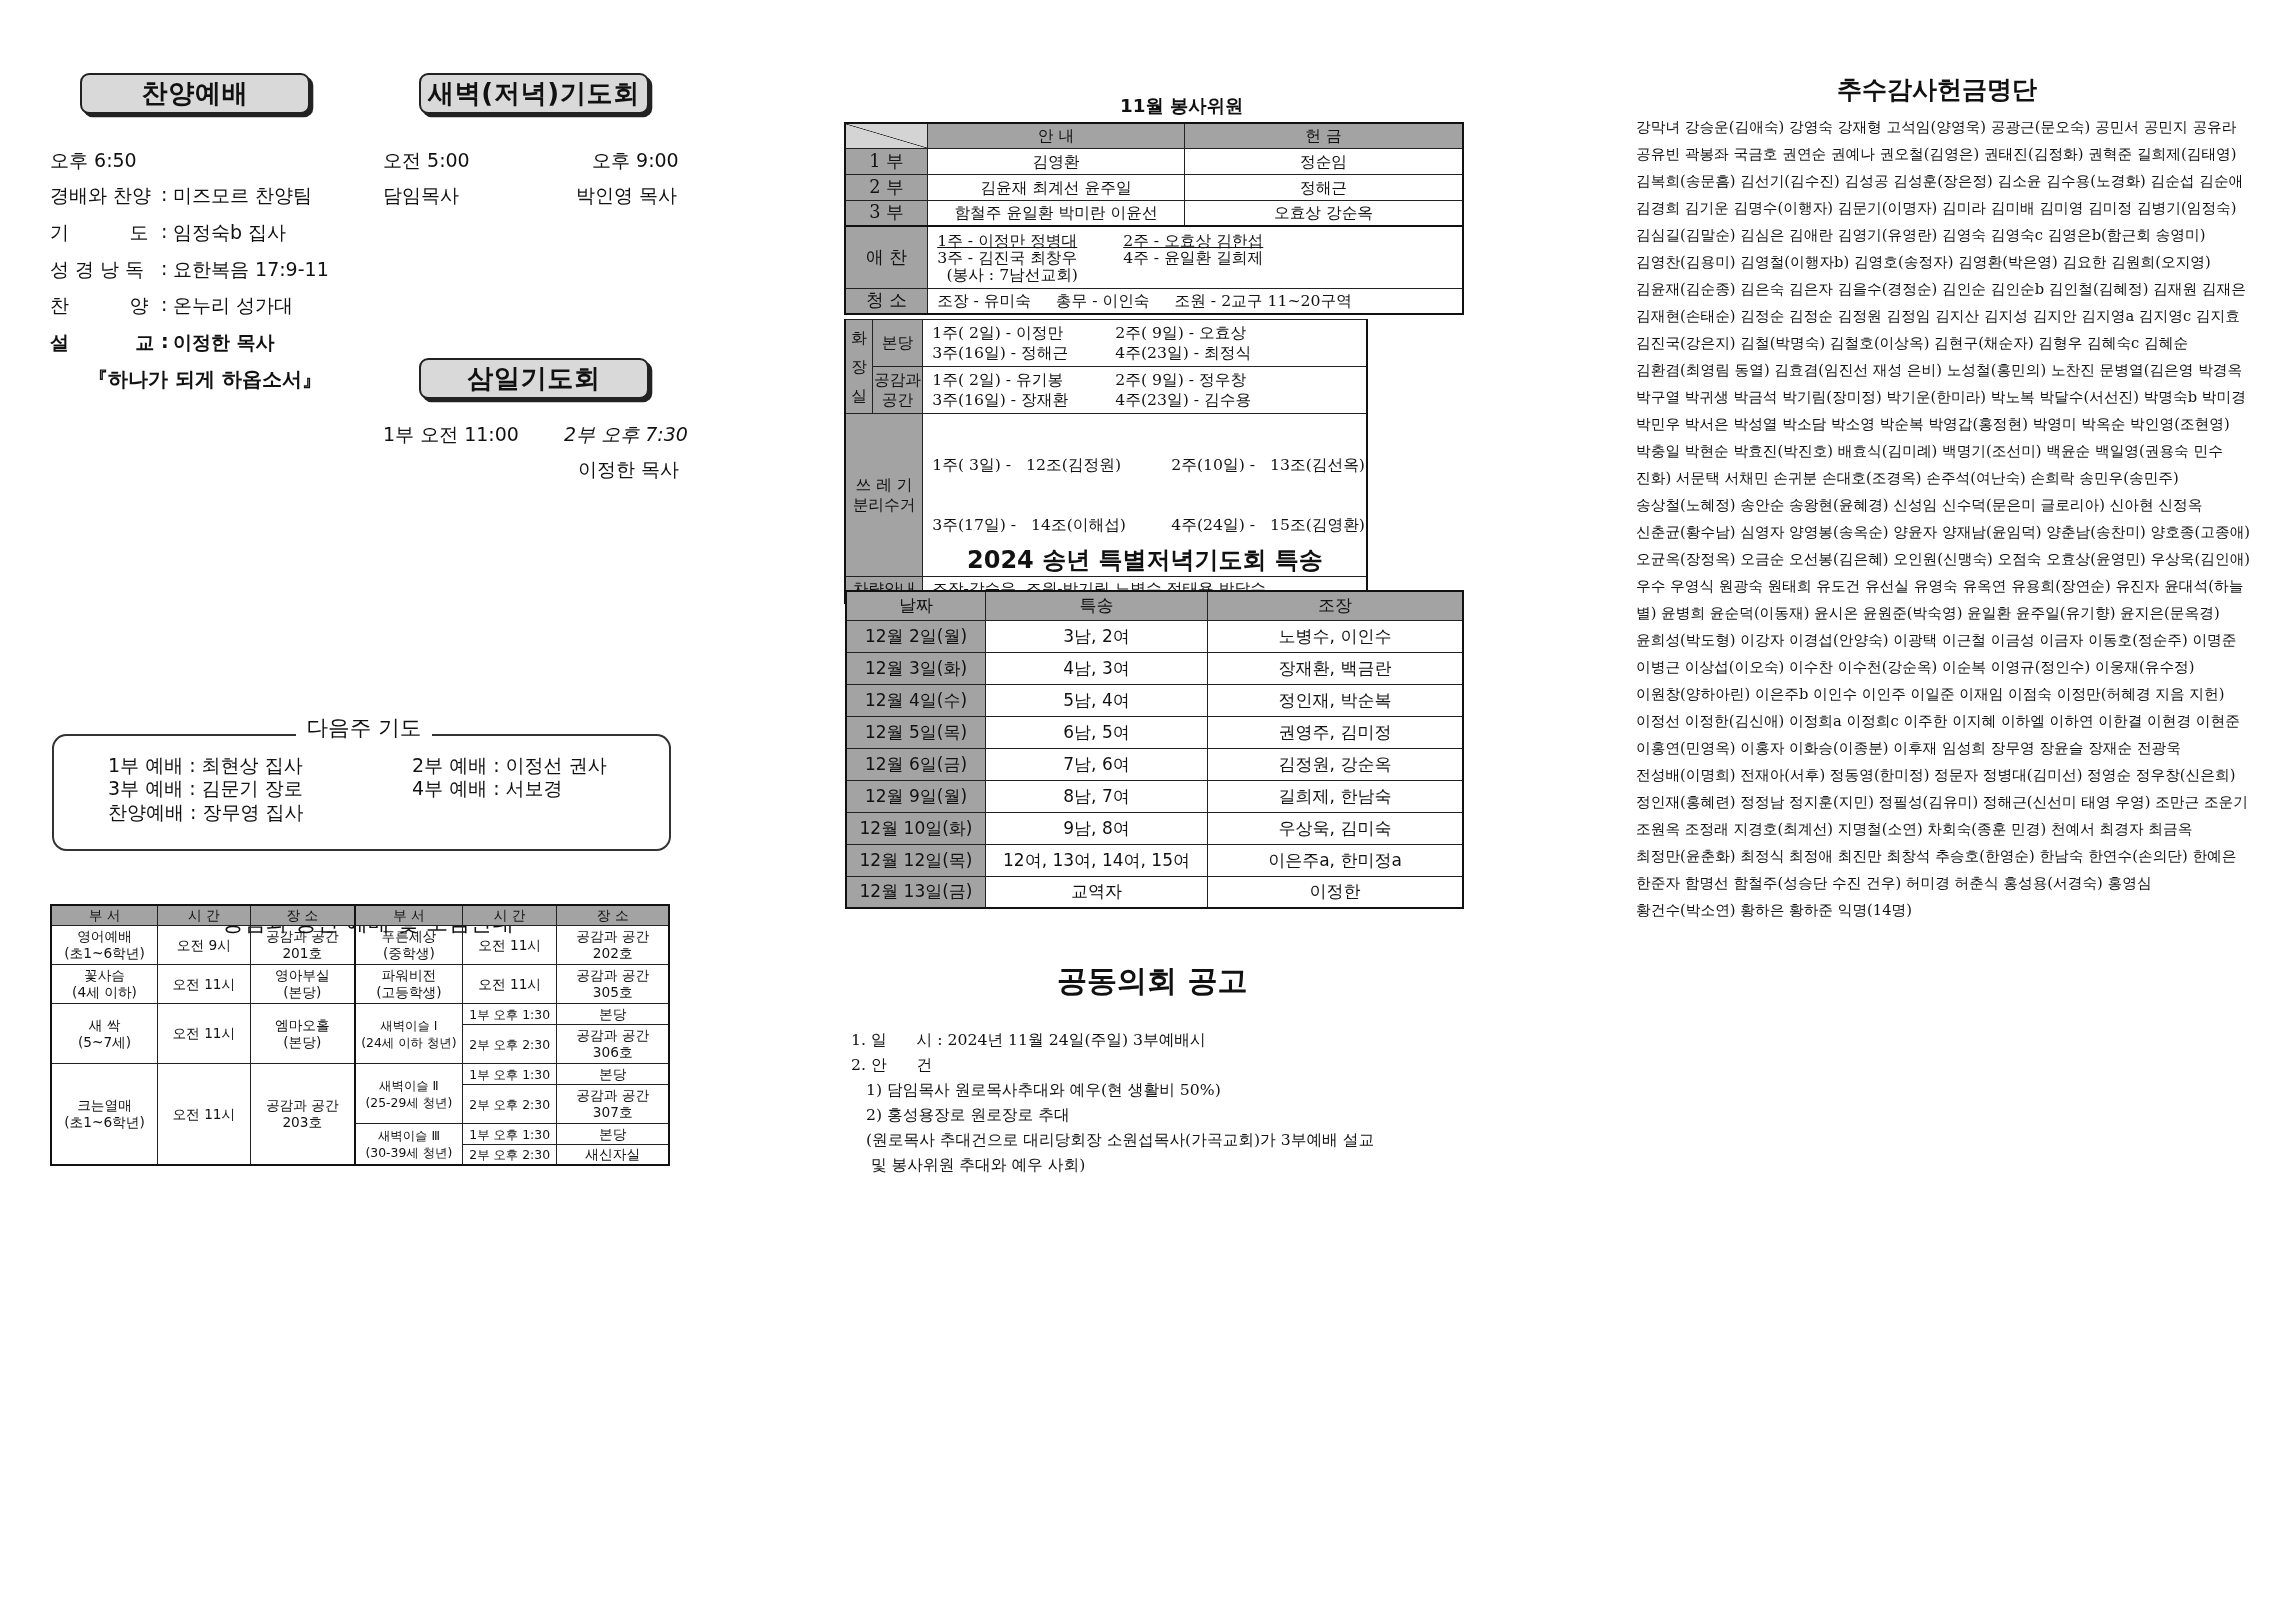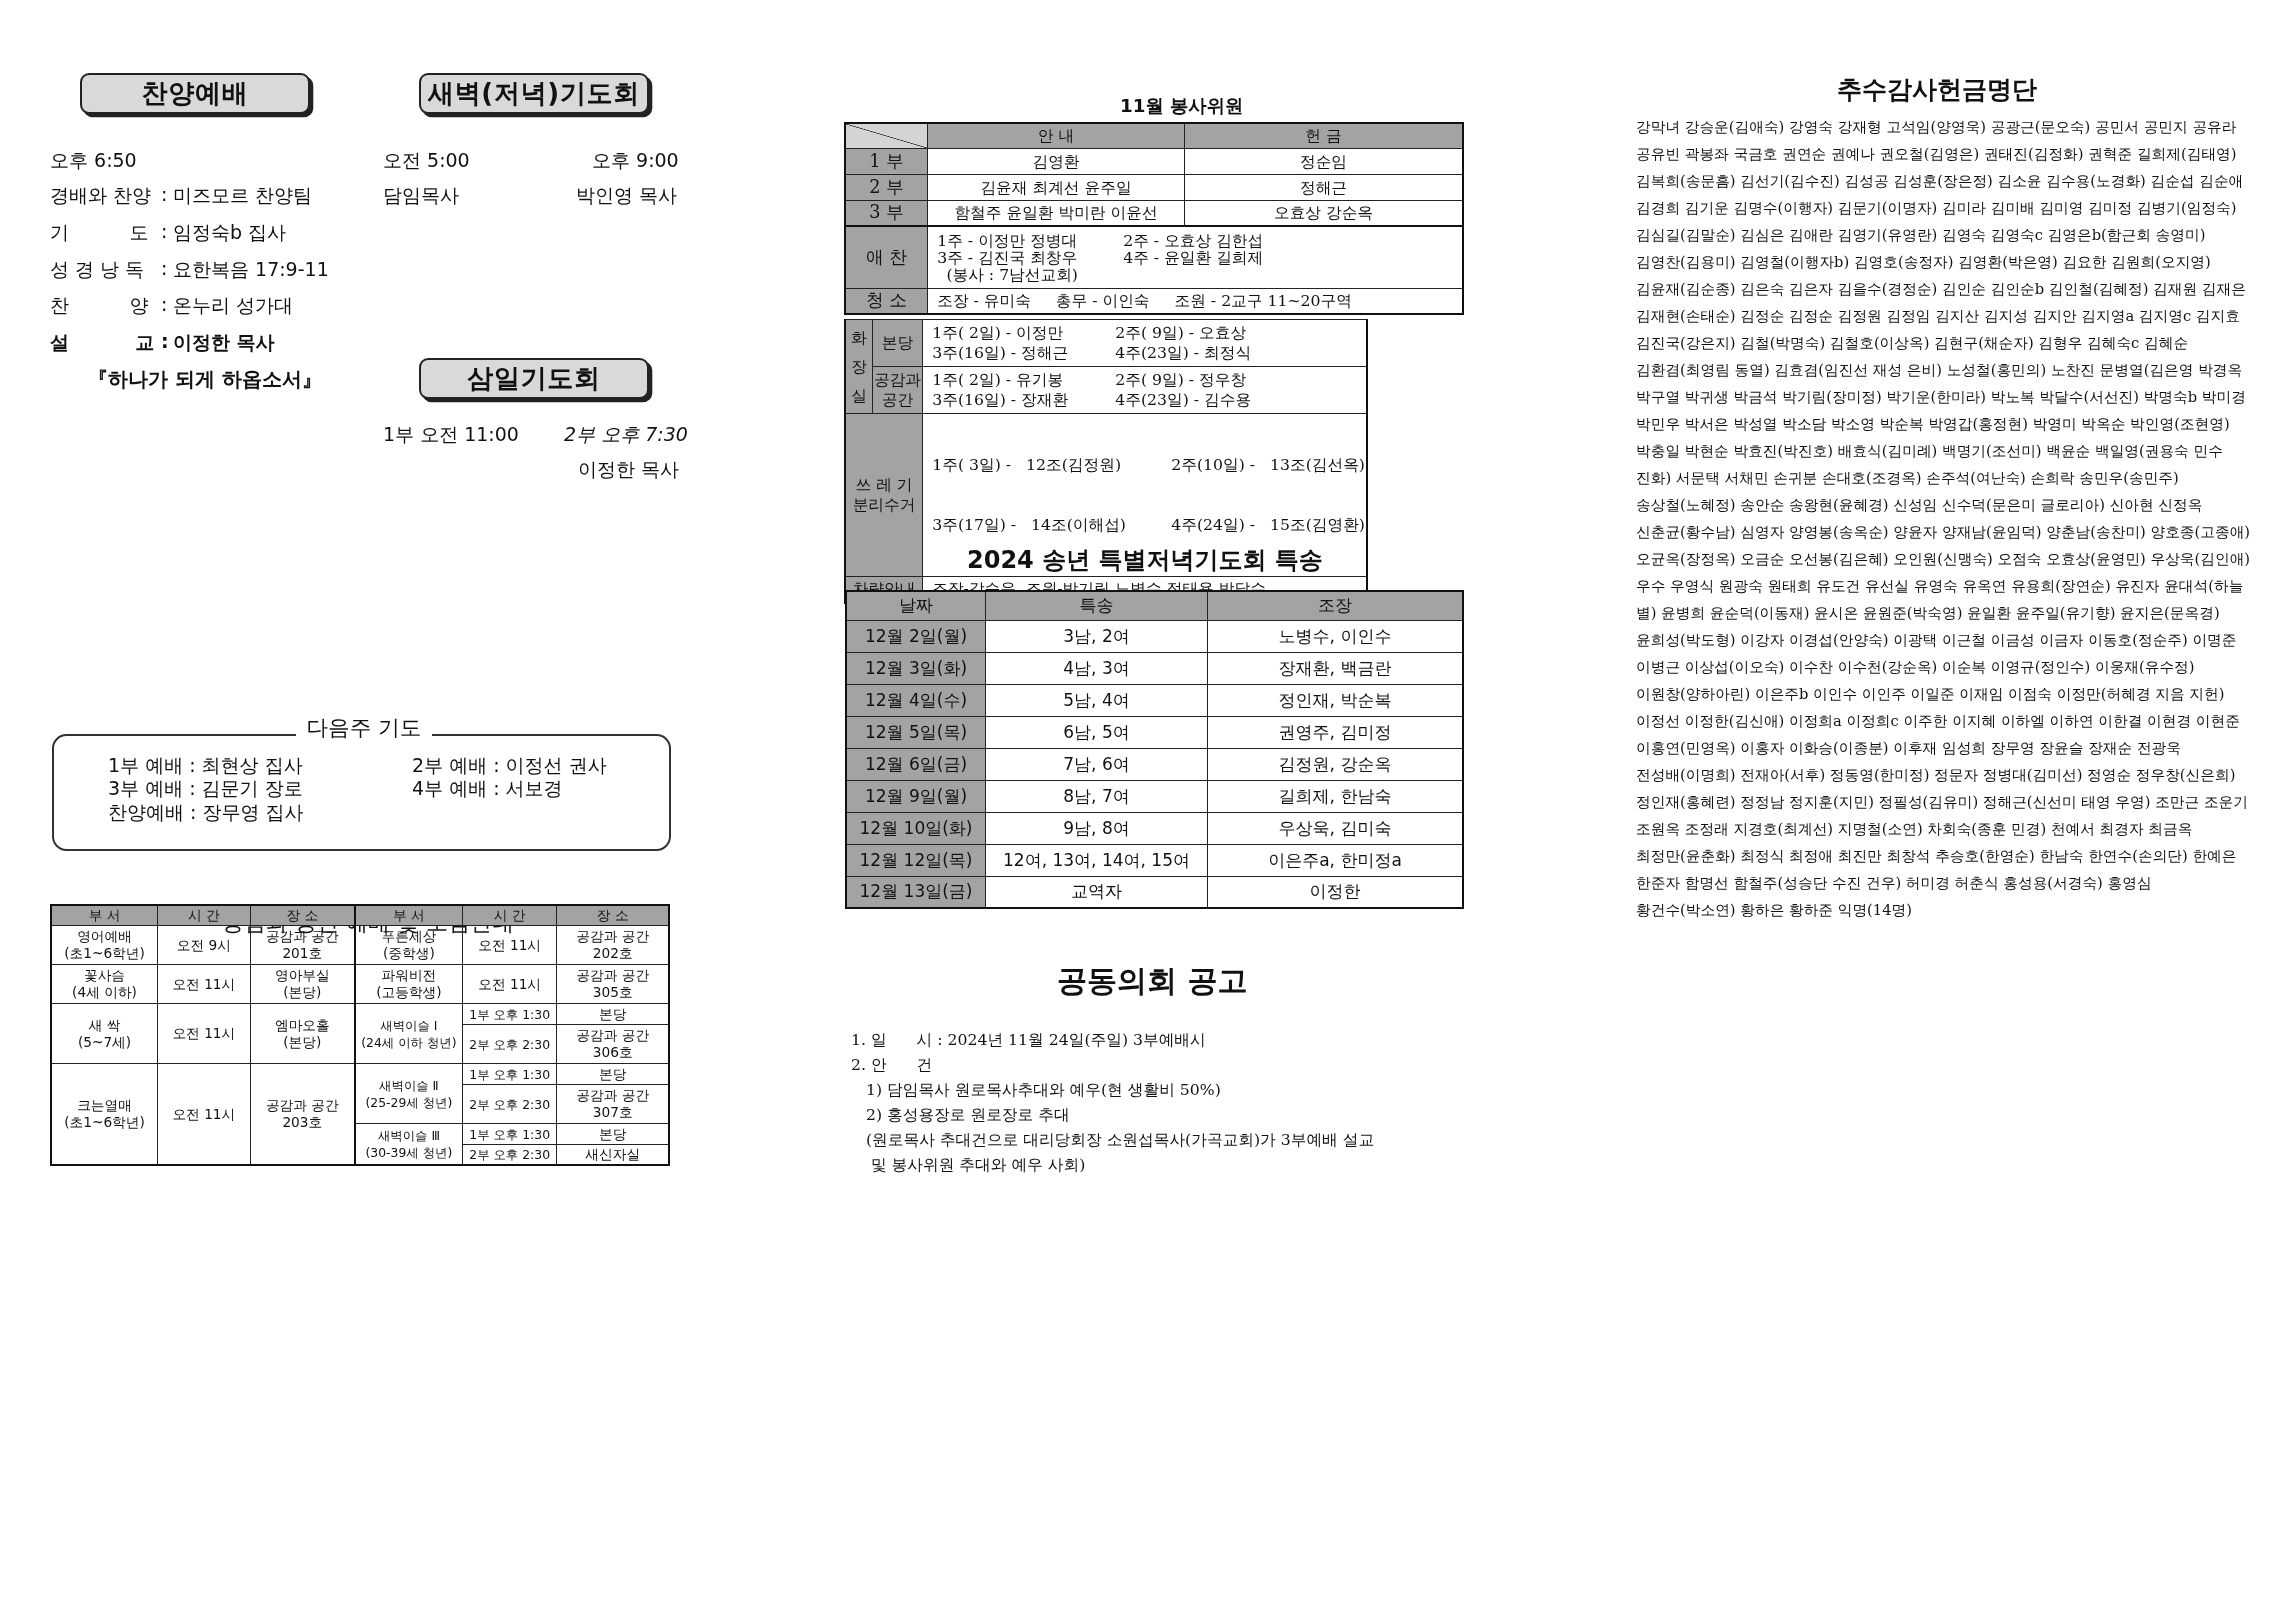--- a/index.html
+++ b/index.html
@@ -200,21 +200,21 @@
     <td>정해근</td>
   </tr>
   <tr style="height:26px;">
     <td class="gray" style="font-size:17.7px;">3 부</td>
     <td colspan="2">함철주 윤일환 박미란 이윤선</td>
     <td>오효상 강순옥</td>
   </tr>
   <tr style="height:62px;border-top:2px solid #111;">
     <td class="gray" style="font-size:17.7px;">애 찬</td>
     <td colspan="3" style="text-align:left;padding-left:9.2px;">
-      <div style="display:flex;">
+      <div style="display:flex;text-decoration:underline;">
             <span style="width:186px;">1주 - 이정만 정병대</span>
             <span>2주 - 오효상 김한섭</span>
           </div>
       <div style="display:flex;">
             <span style="width:186px;">3주 - 김진국 최창우</span>
             <span>4주 - 윤일환 길희제</span>
           </div>
       <div style="padding-left:9.2px;">(봉사 : 7남선교회)</div>
     </td>
   </tr>

